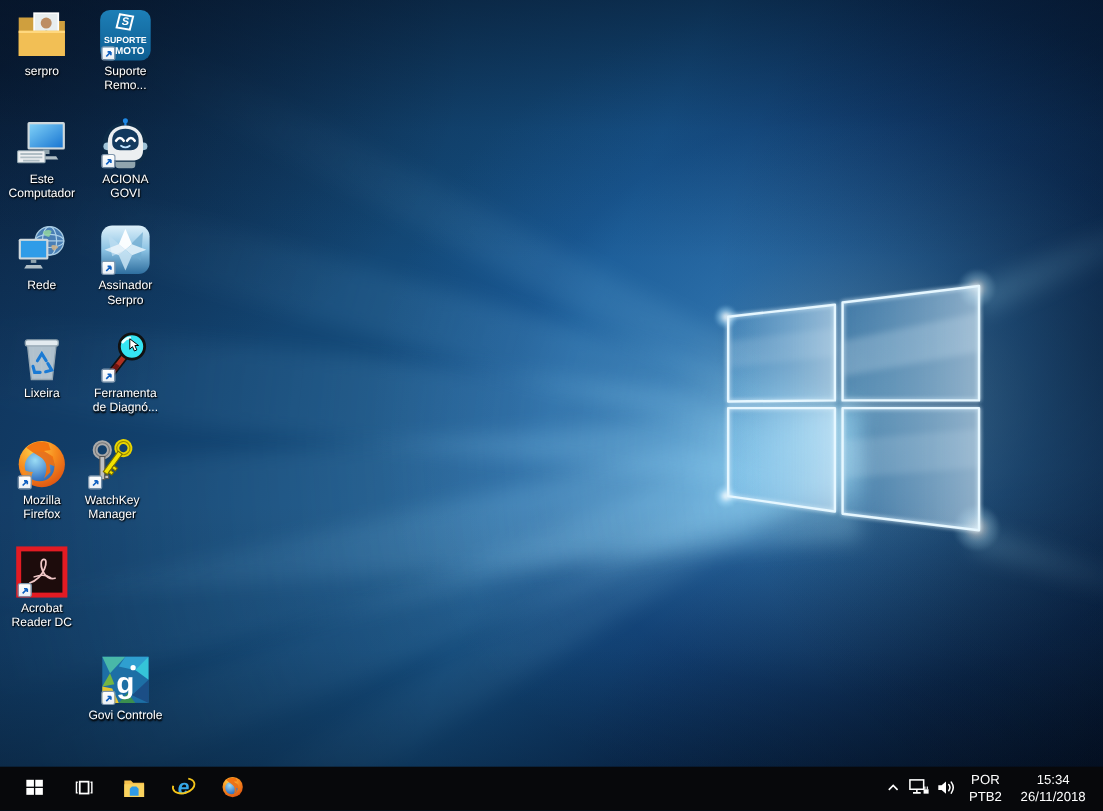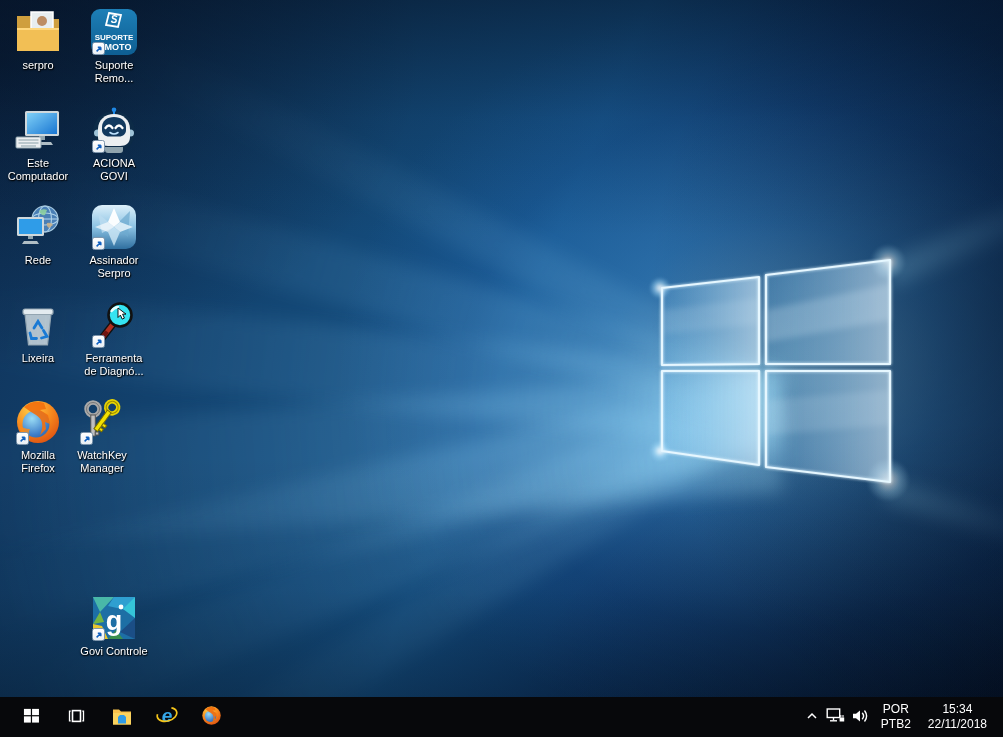--- a/index.html
+++ b/index.html
@@ -351,20 +351,38 @@
             <path d="M2.6 7.4L6.8 3.2M6.8 3.2H3.8M6.8 3.2v3" stroke="#1060c0" stroke-width="1.5" fill="none"></path>
           </svg>
       </span>
     </div>
     <div class="lbl">
       <span>WatchKey</span>
       <span>Manager</span>
     </div>
   </div>
 
+  <div class="dicon" style="left:0;top:496px">
+    <div class="art">
+      <svg width="48" height="48" viewBox="0 0 48 48">
+        <rect x="3" y="3" width="42" height="42" fill="#1d0c0c" stroke="#e31b23" stroke-width="4.5"></rect>
+        <path d="M13 34c6-2 11-7 13.5-13 2-5 1.6-9-.9-8.5-2.5.5-3 5-1 10 2.2 5.5 7 8.7 11.4 7.2" fill="none" stroke="#f0c7c7" stroke-width="1.6" stroke-linecap="round"></path>
+        <path d="M17 28.5c5-2 11-2 15 .5" stroke="#f0c7c7" stroke-width="1.3" fill="none" stroke-linecap="round"></path>
+      </svg>
+      <span class="sc">
+        <svg width="10" height="10" viewBox="0 0 10 10">
+            <path d="M2.6 7.4L6.8 3.2M6.8 3.2H3.8M6.8 3.2v3" stroke="#1060c0" stroke-width="1.5" fill="none"></path>
+          </svg>
+      </span>
+    </div>
+    <div class="lbl">
+      <span>Acrobat</span>
+      <span>Reader DC</span>
+    </div>
+  </div>
 
 
   <div class="dicon" style="left:76px;top:594px">
     <div class="art">
       <svg width="48" height="48" viewBox="0 0 48 48">
         <rect x="3" y="3" width="42" height="42" fill="#1d6fa5"></rect>
         <polygon points="3,3 24,3 10,18" fill="#49b8a8"></polygon>
         <polygon points="24,3 45,3 36,16 18,12" fill="#2f9fd0"></polygon>
         <polygon points="45,3 45,24 33,15" fill="#35c4d8"></polygon>
         <polygon points="45,24 45,45 30,38" fill="#1b4e86"></polygon>
@@ -475,16 +493,16 @@
           <path d="M11.5 5.2q2.2 2.8 0 5.6M13.8 3q3.6 5 0 10" stroke="#fff" stroke-width="1.4" fill="none" stroke-linecap="round"></path>
         </svg>
       </span>
     </button>
     <button class="tr-btn lang">
       <span class="tray-text">POR</span>
       <span class="tray-text">PTB2</span>
     </button>
     <button class="tr-btn clock">
       <span class="tray-text">15:34</span>
-      <span class="tray-text">22/11/2018</span>
+      <span class="tray-text">26/11/2018</span>
     </button>
   </div>
 </div>
 
 </body></html>

